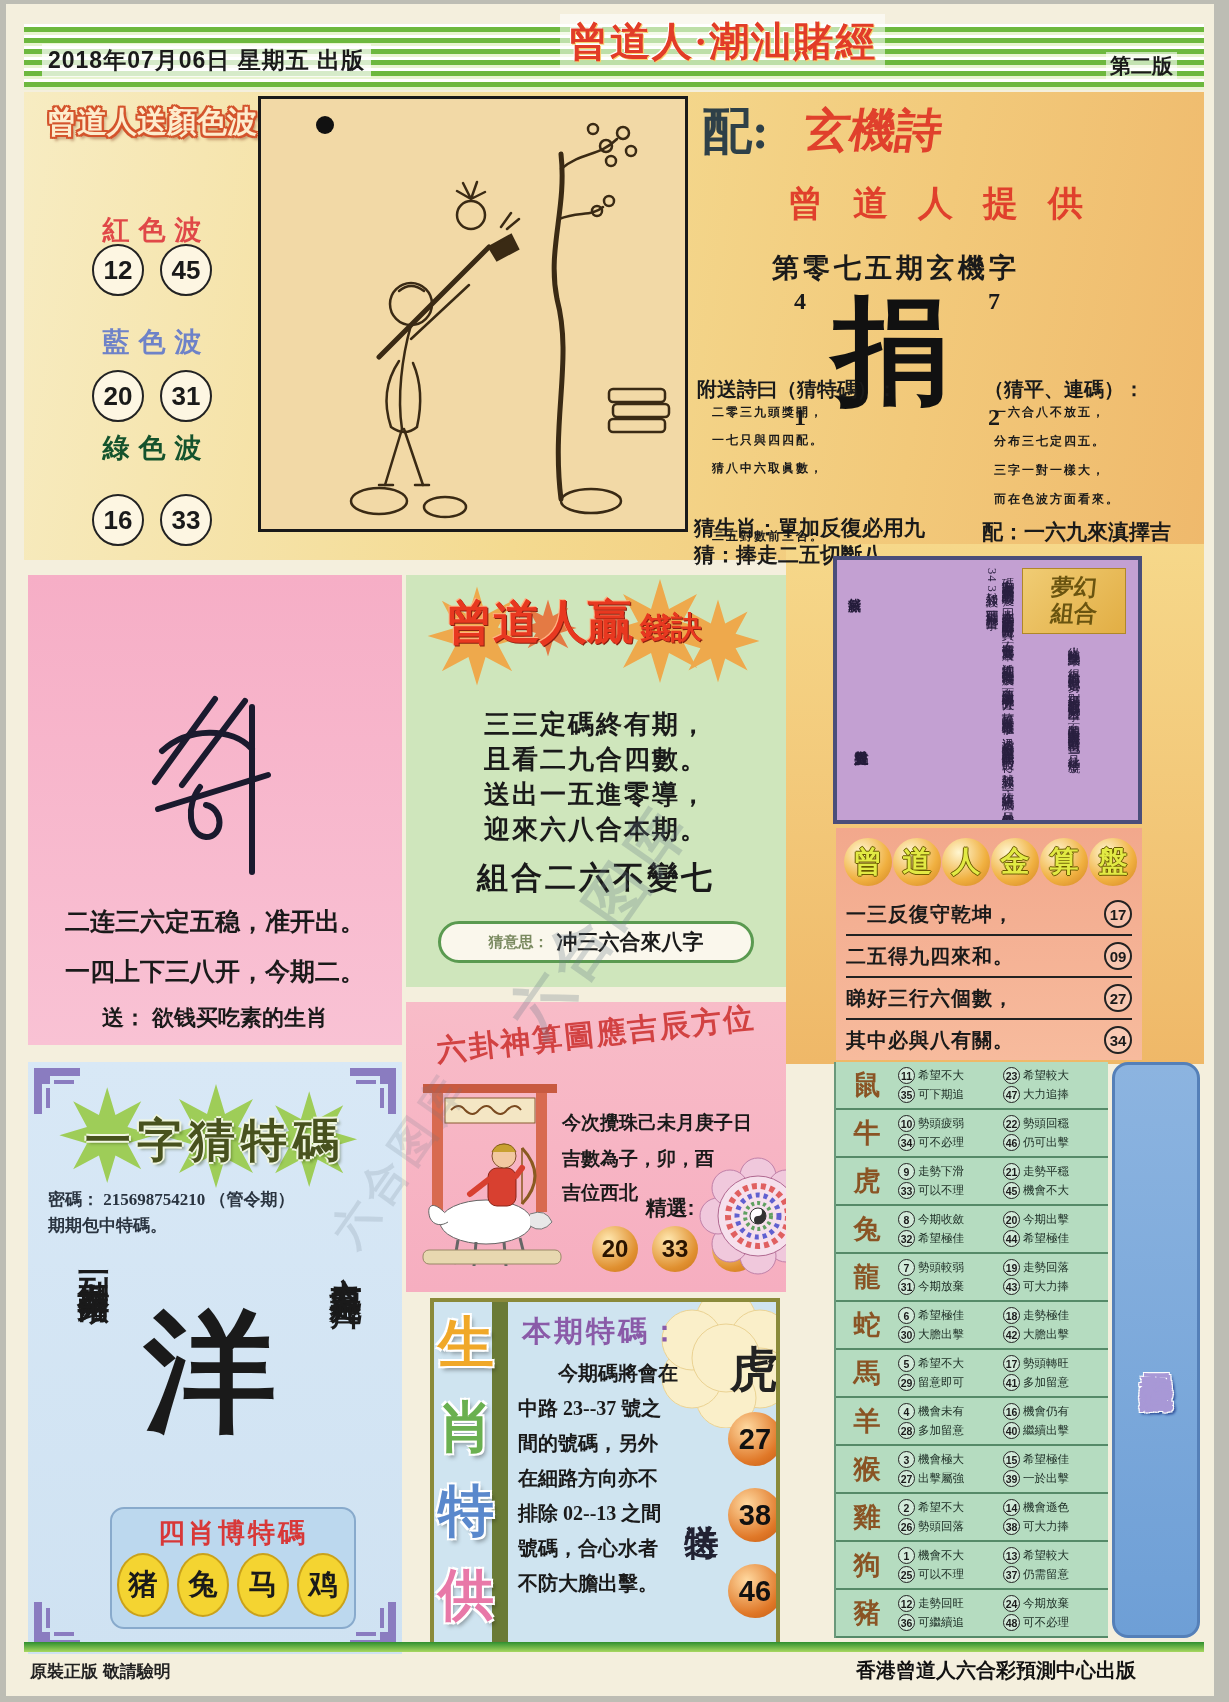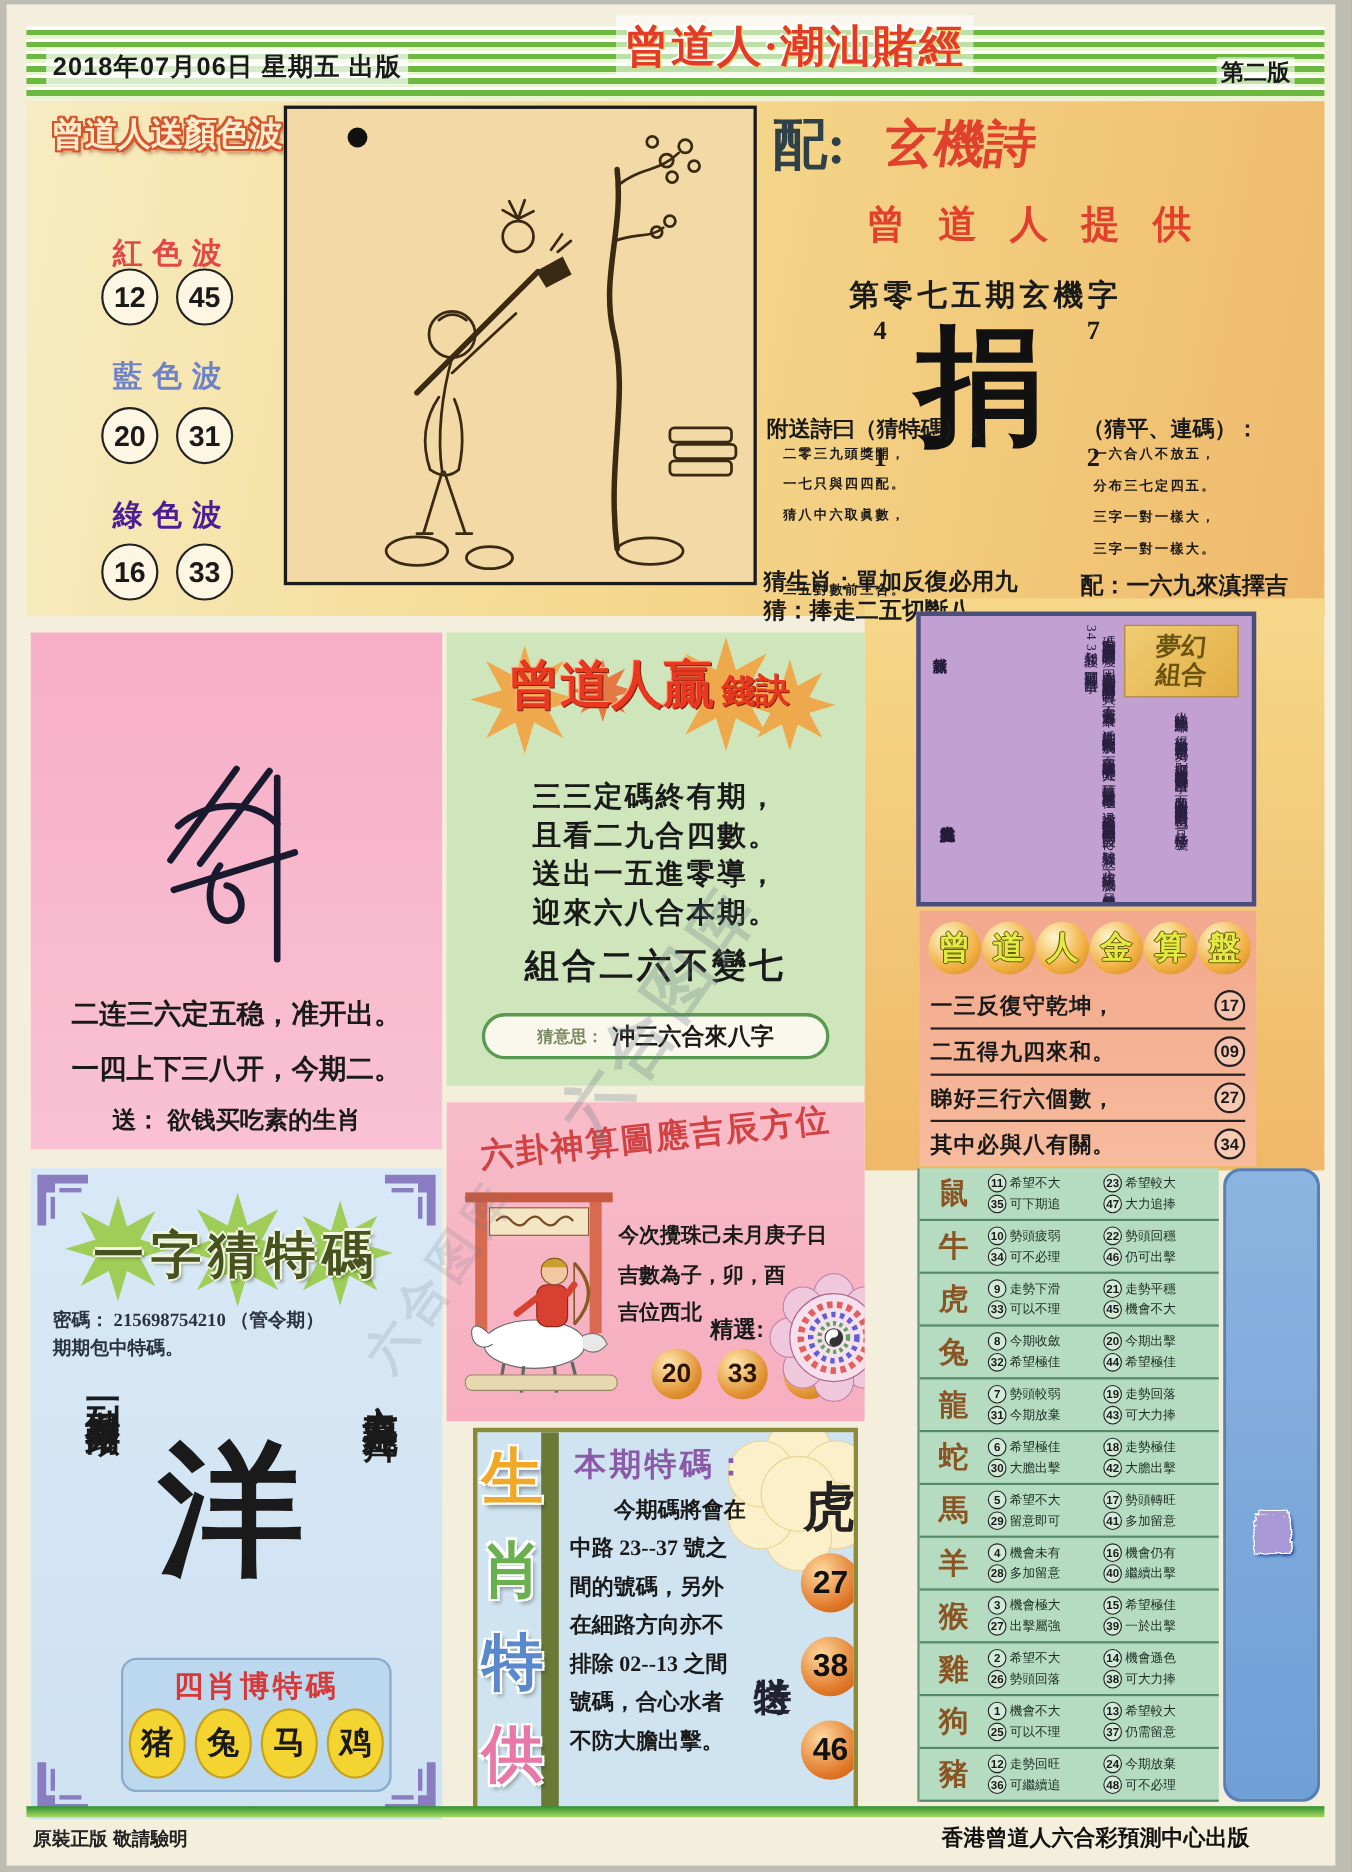--- a/index.html
+++ b/index.html
@@ -19,21 +19,21 @@
   #topband{left:24px;top:92px;width:1180px;height:468px;
     background:linear-gradient(100deg,#f7ecc2 0%,#f4da90 45%,#f2c97a 75%,#efb96c 100%);}
   #rightband{left:786px;top:544px;width:418px;height:520px;background:linear-gradient(180deg,#f6d88a,#efb868);}
 
   
   #cw-title{left:34px;top:102px;width:236px;text-align:center;font-size:30px;font-weight:bold;font-family:"Liberation Serif",serif;
     color:#fdeccc;text-shadow:-2px 0 #d4542c,2px 0 #d4542c,0 -2px #d4542c,0 2px #d4542c,-2px -2px #d4542c,2px 2px #d4542c,-2px 2px #d4542c,2px -2px #d4542c,3px 4px 3px rgba(120,40,10,.45);}
   .cw-label{width:232px;text-align:center;font-size:27px;font-weight:bold;letter-spacing:9px;padding-left:9px;box-sizing:border-box;}
   #cwl0{left:36px;top:198px;color:#e04848;margin-top:14px;}
   #cwl1{left:36px;top:324px;color:#6e82c8;}
-  #cwl2{left:36px;top:450px;color:#4c1d95;}
+  #cwl2{left:36px;top:430px;color:#14532d;}
   .cw-row{width:232px;display:flex;justify-content:center;gap:16px;}
   #cwrow0{left:36px;top:244px;} #cwrow1{left:36px;top:370px;} #cwrow2{left:36px;top:494px;}
   .ball{width:48px;height:48px;border:2px solid #222;border-radius:50%;background:#fdf6e2;display:flex;align-items:center;justify-content:center;font-size:26px;font-weight:bold;}
 
   
   #illus{left:258px;top:96px;width:430px;height:436px;background:#f2d9a6;border:3px solid #1a1a1a;box-sizing:border-box;}
 
   
   #mystic-pei{left:702px;top:98px;font-size:50px;font-weight:900;color:#2e4048;font-family:"Liberation Serif",serif;}
   #mystic-title{left:804px;top:100px;font-size:46px;font-weight:bold;color:#e0402c;font-family:"Liberation Serif",serif;transform:skewX(-8deg);}
@@ -61,21 +61,21 @@
   #scribble{position:absolute;left:112px;top:112px;}
   .pink-line{position:absolute;left:12px;width:350px;text-align:center;font-size:25px;font-weight:bold;}
   #pink-l1{top:330px;} #pink-l2{top:380px;}
   #pink-song{position:absolute;left:12px;top:428px;width:350px;text-align:center;font-size:22px;font-weight:bold;}
 
   
   #greenp{left:406px;top:575px;width:380px;height:412px;background:#cfe6bc;overflow:hidden;}
   #win-star{position:absolute;left:14px;top:2px;}
   #win-title{position:absolute;left:40px;top:16px;display:flex;align-items:flex-end;}
   #win-title .main{font-size:47px;font-weight:bold;color:#e83820;font-family:"Liberation Serif",serif;
-    text-shadow:1px 1px 0 #8a2010,-1px -1px 0 #ffb080;margin-left:16px;}
+    text-shadow:1px 1px 0 #8a2010,-1px -1px 0 #ffb080;}
   #win-title .sub{font-size:31px;font-weight:bold;color:#e83820;font-family:"Liberation Serif",serif;margin:0 0 5px 6px;
     text-shadow:1px 1px 0 #8a2010;}
   .win-line{position:absolute;left:24px;width:332px;text-align:center;font-size:26px;font-weight:bold;font-family:"Liberation Serif",serif;letter-spacing:2px;}
   #wl0{top:132px;} #wl1{top:167px;} #wl2{top:202px;} #wl3{top:237px;}
   #win-combo{position:absolute;left:24px;top:282px;width:332px;text-align:center;font-size:31px;font-weight:bold;font-family:"Liberation Serif",serif;letter-spacing:3px;}
   #capsule{position:absolute;left:32px;top:346px;width:316px;height:42px;border:3px solid #5a9a50;border-radius:24px;background:#faf7ec;
     display:flex;align-items:center;justify-content:center;gap:8px;box-sizing:border-box;}
   #capsule .lab{font-size:15px;font-weight:bold;color:#7a8a60;}
   #capsule .txt{font-size:21px;font-weight:bold;font-family:"Liberation Serif",serif;}
 
@@ -262,21 +262,21 @@
   </div>
   <div id="poem-lh" class="abs poem-head">附送詩曰（猜特碼）：</div>
   <div id="pll0" class="abs poem-line">二零三九頭獎開，</div>
   <div id="pll1" class="abs poem-line">一七只與四四配。</div>
   <div id="pll2" class="abs poem-line">猜八中六取眞數，</div>
   <div id="pll3" class="abs poem-line">二五對數前三合。</div>
   <div id="poem-rh" class="abs poem-head">（猜平、連碼）：</div>
   <div id="prl0" class="abs poem-line">一六合八不放五，</div>
   <div id="prl1" class="abs poem-line">分布三七定四五。</div>
   <div id="prl2" class="abs poem-line">三字一對一樣大，</div>
-  <div id="prl3" class="abs poem-line">三字一對一樣大。</div>
+  <div id="prl3" class="abs poem-line">而在色波方面看來。</div>
   <div id="guess-z" class="abs">猜生肖：單加反復必用九</div>
   <div id="guess-b" class="abs">猜：捧走二五切斷八</div>
   <div id="pei-b" class="abs">配：一六九來滇擇吉</div>
 
   <div id="pinkp" class="abs">
     <svg id="scribble" width="150" height="200" viewBox="0 0 150 200">
       <g stroke="#1a1a2e" stroke-width="6" fill="none" stroke-linecap="round">
         <path d="M15,95 L75,12"></path>
         <path d="M42,98 L105,14"></path>
         <path d="M22,64 C48,40 92,40 112,62"></path>

